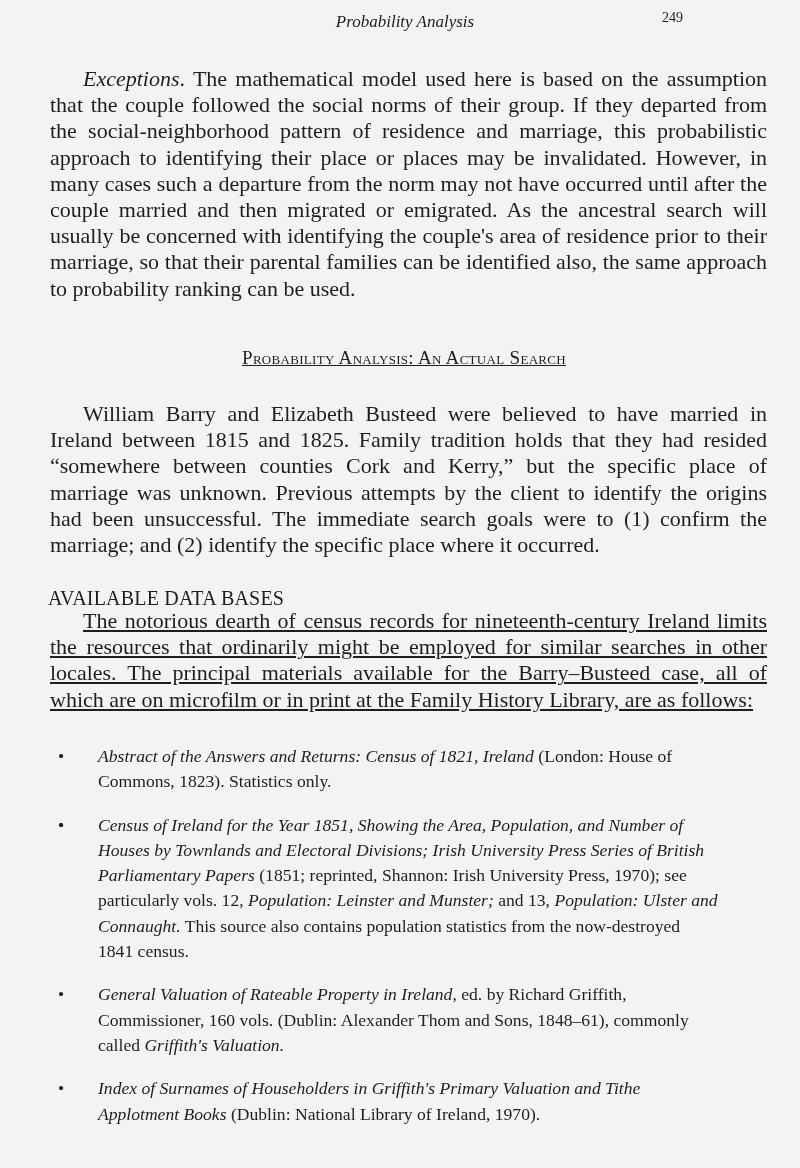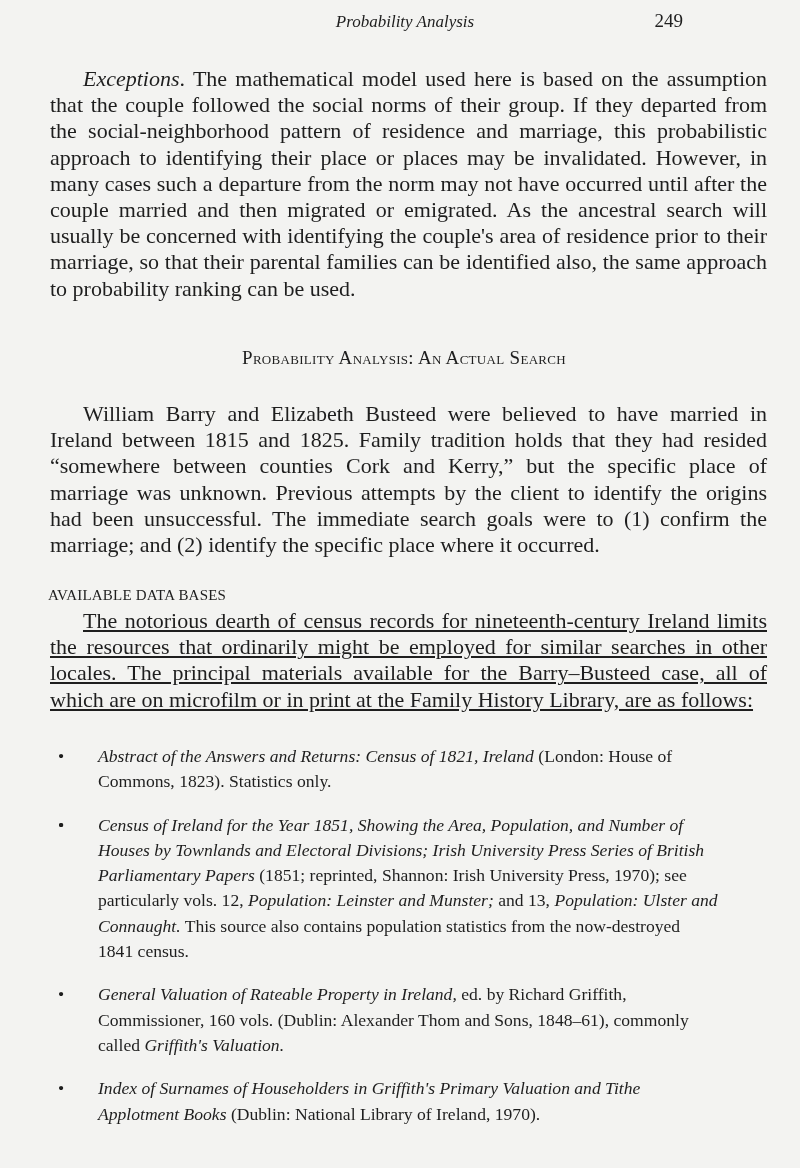--- a/index.html
+++ b/index.html
@@ -12,38 +12,38 @@
     overflow: hidden;
   }
   .running-head {
     position: absolute; top: 10px; left: 0; width: 716px; height: 26px;
   }
   .running-title {
     position: absolute; left: 0; width: 810px; text-align: center;
     font-style: italic; font-size: 17px; top: 2px;
   }
   .page-number {
-    position: absolute; right: 33px; top: 0; font-size: 19px;
+    position: absolute; right: 33px; top: 0; font-size: 14px;
   }
   .text {
     position: absolute; left: 50px; width: 717px;
     font-size: 22px; line-height: 26.2px;
     text-align: justify;
   }
   .text p { margin: 0; text-indent: 33px; }
   .p1 { top: 66px; }
   .heading {
     position: absolute; top: 347px; left: 0; width: 808px; text-align: center;
     font-size: 19px; letter-spacing: 0.3px;
   }
-  .heading .sc { font-variant: small-caps; }
+  .heading .sc { font-variant: small-caps; text-decoration: underline; }
   .p2 { top: 401px; }
   .subhead {
     position: absolute; top: 587px; left: 48px;
-    font-size: 15px; letter-spacing: 0.2px;
+    font-size: 20px; letter-spacing: 0.2px;
   }
   .p3 { top: 608px; text-decoration: underline; }
   .biblist {
     position: absolute; top: 744px; left: 58px; width: 660px;
     list-style: none; margin: 0; padding: 0;
     font-size: 17.6px; line-height: 25.3px;
   }
   .biblist li { position: relative; padding-left: 40px; margin-bottom: 18px; }
   .biblist li .bullet { position: absolute; left: 0; top: 0; }
   .it { font-style: italic; }

